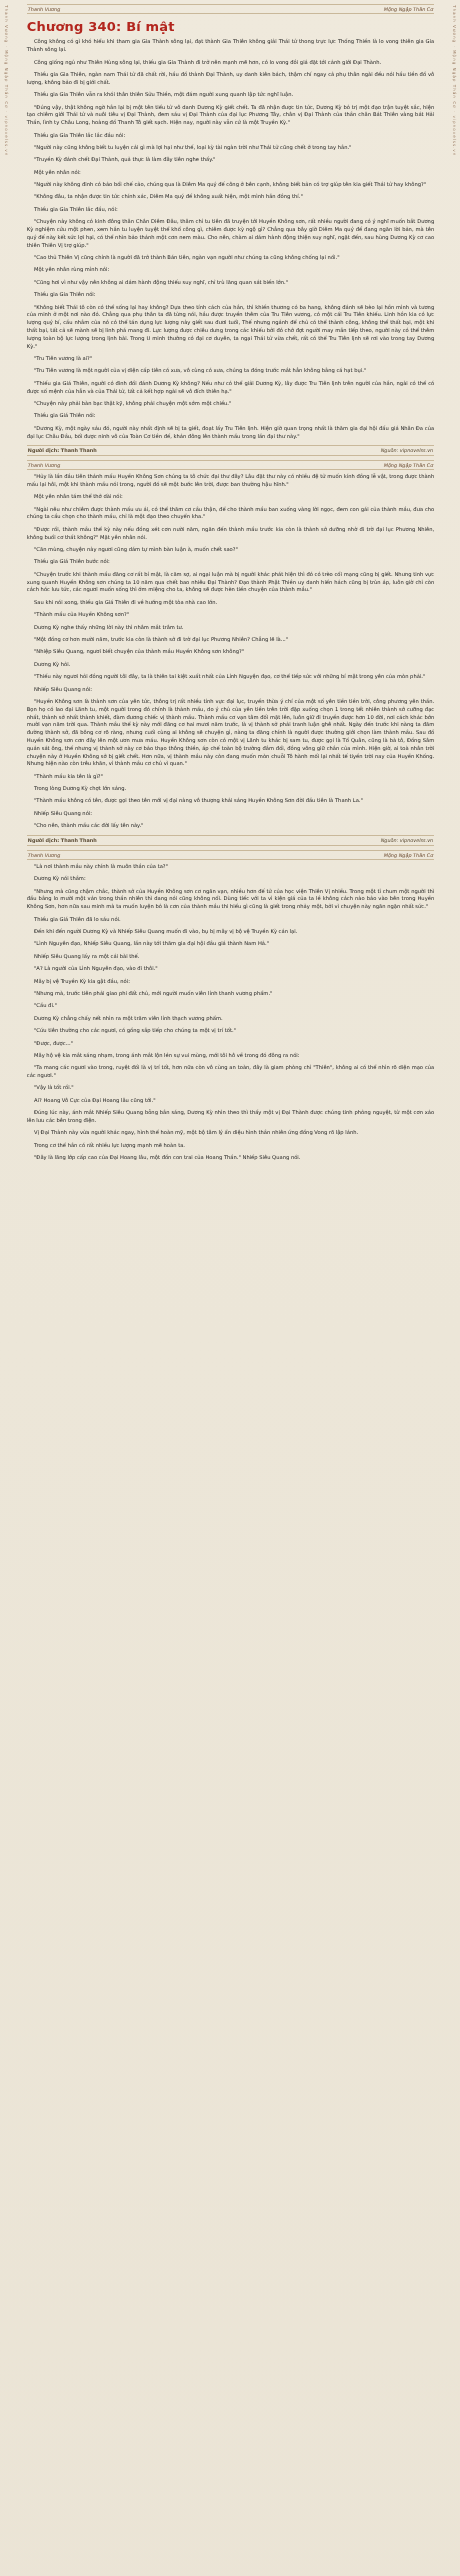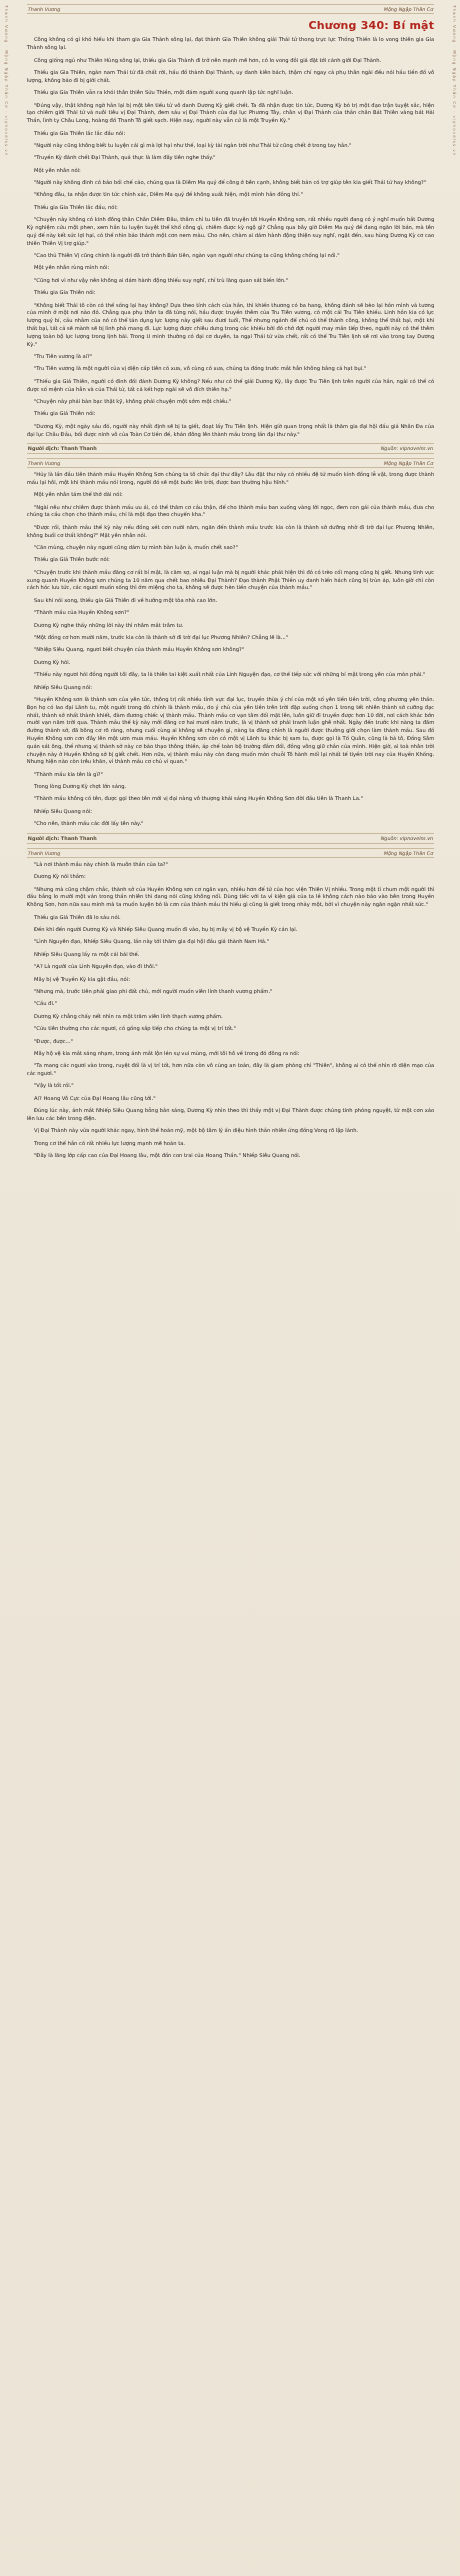--- a/index.html
+++ b/index.html
@@ -40,23 +40,23 @@
   .siderail.right { right: 0; transform: scaleY(1); }
   .siderail span { display: inline-block; padding: 5.2px 0; }
 
   .content {
     position: relative;
     margin: 0 15.5px;
     padding: 3.1px 11.3px 20.6px 11.3px;
   }
 
   .chapter-title {
-    text-align: right;
+    text-align: left;
     color: #b3261e;
-    font-size: 11px;
+    font-size: 13px;
     font-weight: bold;
     padding: 2.1px 0 1px 0;
     letter-spacing: 0.2px;
   }
 
   .meta-row {
     display: flex;
     justify-content: space-between;
     align-items: center;
     font-size: 4.9px;

